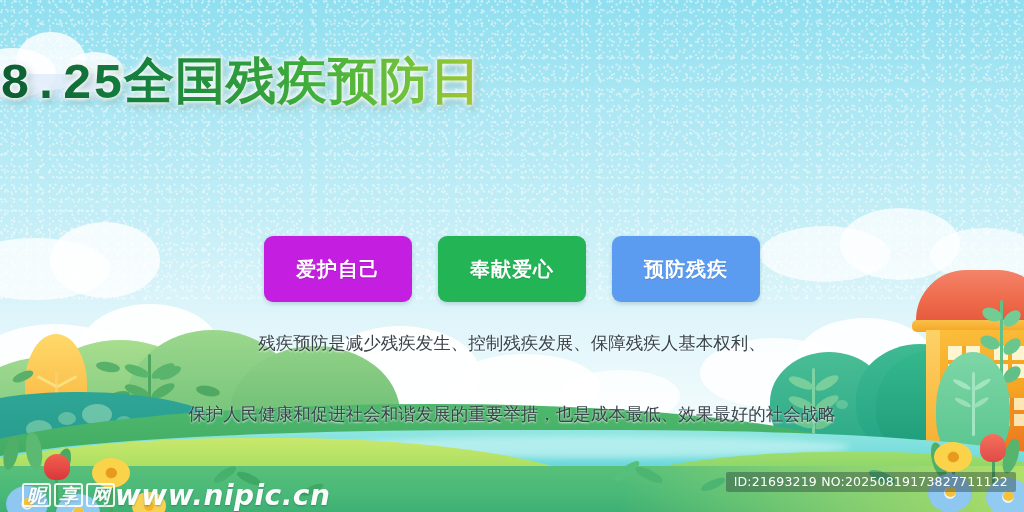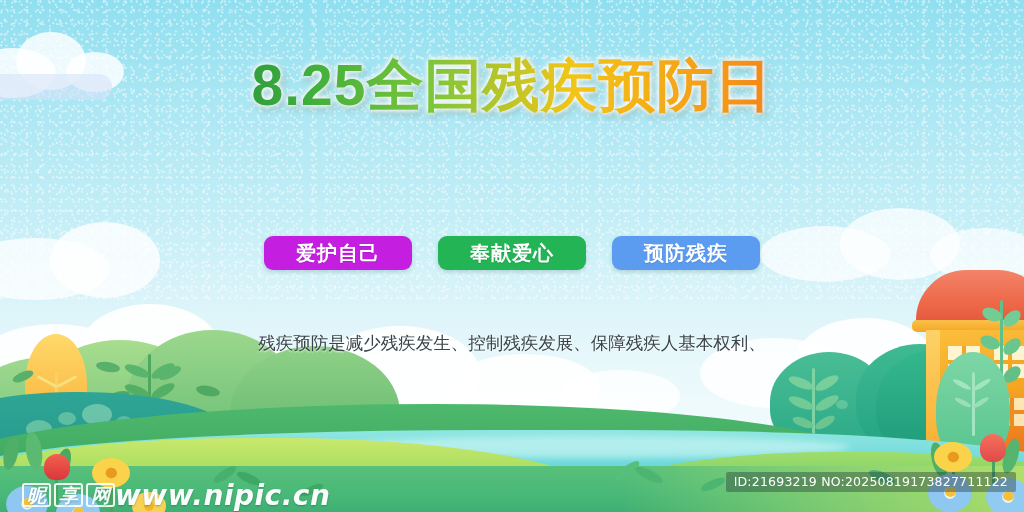--- a/index.html
+++ b/index.html
@@ -33,23 +33,22 @@
 
   
   .cloud{position:absolute;background:rgba(255,255,255,.82);border-radius:50%;filter:blur(.3px);}
   .cloudgrp{position:absolute;}
 
   
   .txtwrap{position:absolute;left:0;top:0;width:1024px;height:350px;z-index:40;}
 
   .title-sub{
     position:absolute;top:48px;left:0;width:1024px;
-    text-align:center;
-    font-size:57px;font-weight:bold;letter-spacing:1px;
-    font-family:Liberation Sans, sans-serif;
+    font-size:50px;font-weight:bold;letter-spacing:1px;
+    font-family:Liberation Mono, monospace;
     background:linear-gradient(90deg,#0d5c32 0%,#16813f 14%,#3fae3c 30%,#7cc63a 42%,#f2c518 56%,#f59b18 70%,#ef6a1c 82%,#e02020 96%);
     -webkit-background-clip:text;background-clip:text;
     color:transparent;-webkit-text-fill-color:transparent;
     filter:drop-shadow(0 0 2px #fff) drop-shadow(0 0 3px #fff) drop-shadow(2px 3px 2px rgba(60,120,110,.35));
     white-space:nowrap;
   }
 
   .title-main{
     position:absolute;top:118px;left:0;width:1024px;
     text-align:center;white-space:nowrap;
@@ -68,21 +67,21 @@
   .tm-warm {background:linear-gradient(100deg,#e8c31a 0%,#f2b417 22%,#f59312 46%,#f2701a 68%,#ea3a1e 86%,#de1f18 100%);}
   .tm-gap{display:inline-block;width:26px;}
 
   
   .pills{
     position:absolute;top:236px;left:0;width:1024px;
     display:flex;justify-content:center;align-items:center;gap:26px;
   }
   .pill{
     display:flex;align-items:center;justify-content:center;
-    height:34px;min-width:116px;padding:0 16px;
+    height:34px;min-width:116px;padding:16px 16px;
     border-radius:9px;
     color:#fff;font-size:20px;font-weight:bold;letter-spacing:1px;
     box-shadow:0 2px 4px rgba(0,60,60,.18);
     text-shadow:0 1px 1px rgba(0,0,0,.12);
   }
 
   
   .desc{
     position:absolute;top:286px;left:0;width:1024px;
     text-align:center;color:#39434a;
@@ -341,20 +340,21 @@
       <div class="pill" style="background: rgb(34, 180, 85);">
         <span>奉献爱心</span>
       </div>
       <div class="pill" style="background: rgb(91, 155, 240);">
         <span>预防残疾</span>
       </div>
     </div>
 
     <div class="desc">
       <div>残疾预防是减少残疾发生、控制残疾发展、保障残疾人基本权利、</div>
+      <div>保护人民健康和促进社会和谐发展的重要举措，也是成本最低、效果最好的社会战略</div>
     </div>
   </div>
 
   <div class="wm">
     <div class="wm-logo">
       <span class="wm-box">昵</span>
       <span class="wm-box">享</span>
       <span class="wm-box">网</span>
     </div>
     <div class="wm-url">www.nipic.cn</div>

